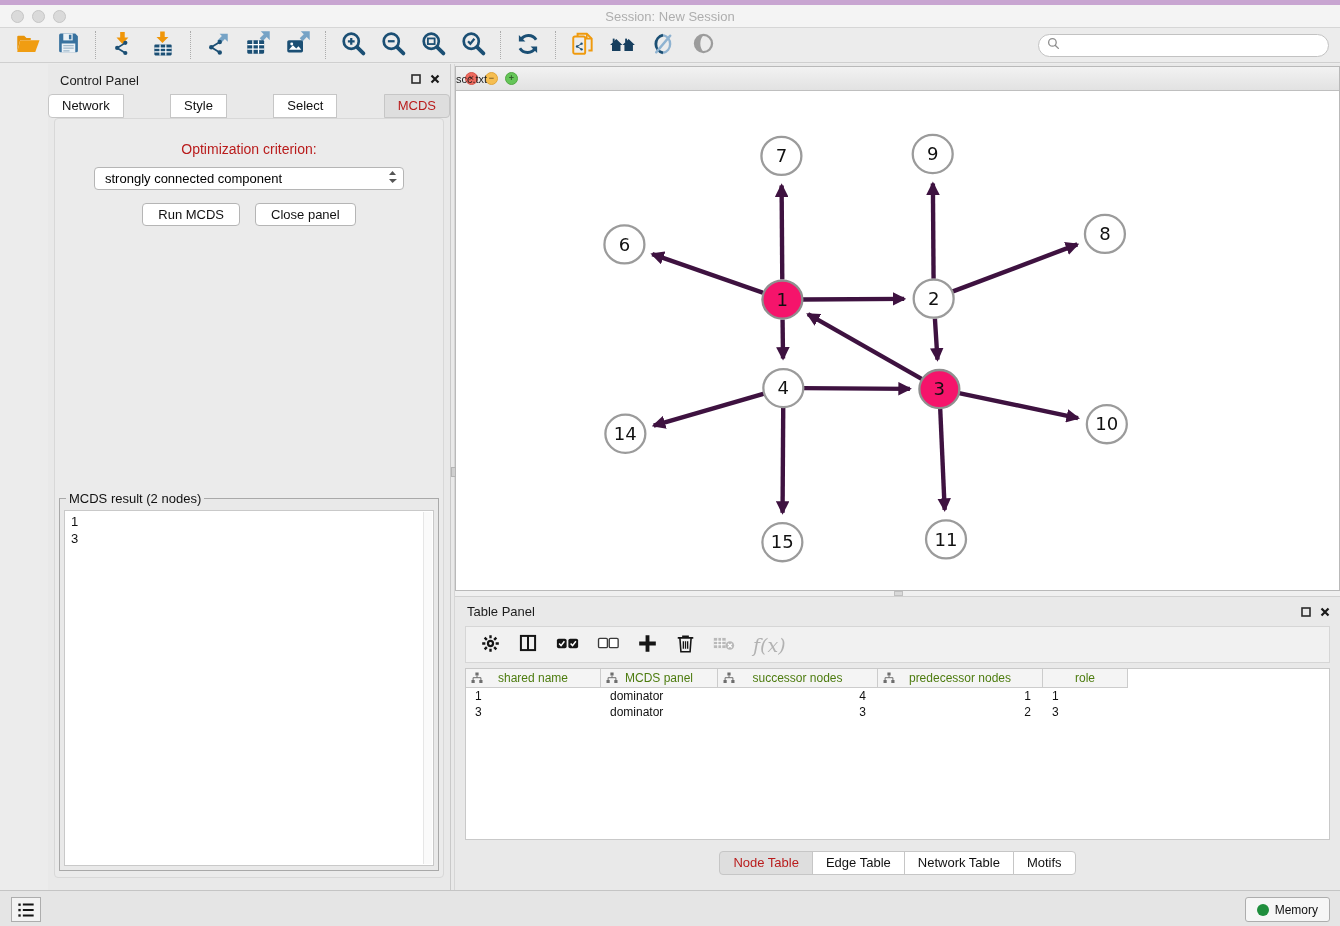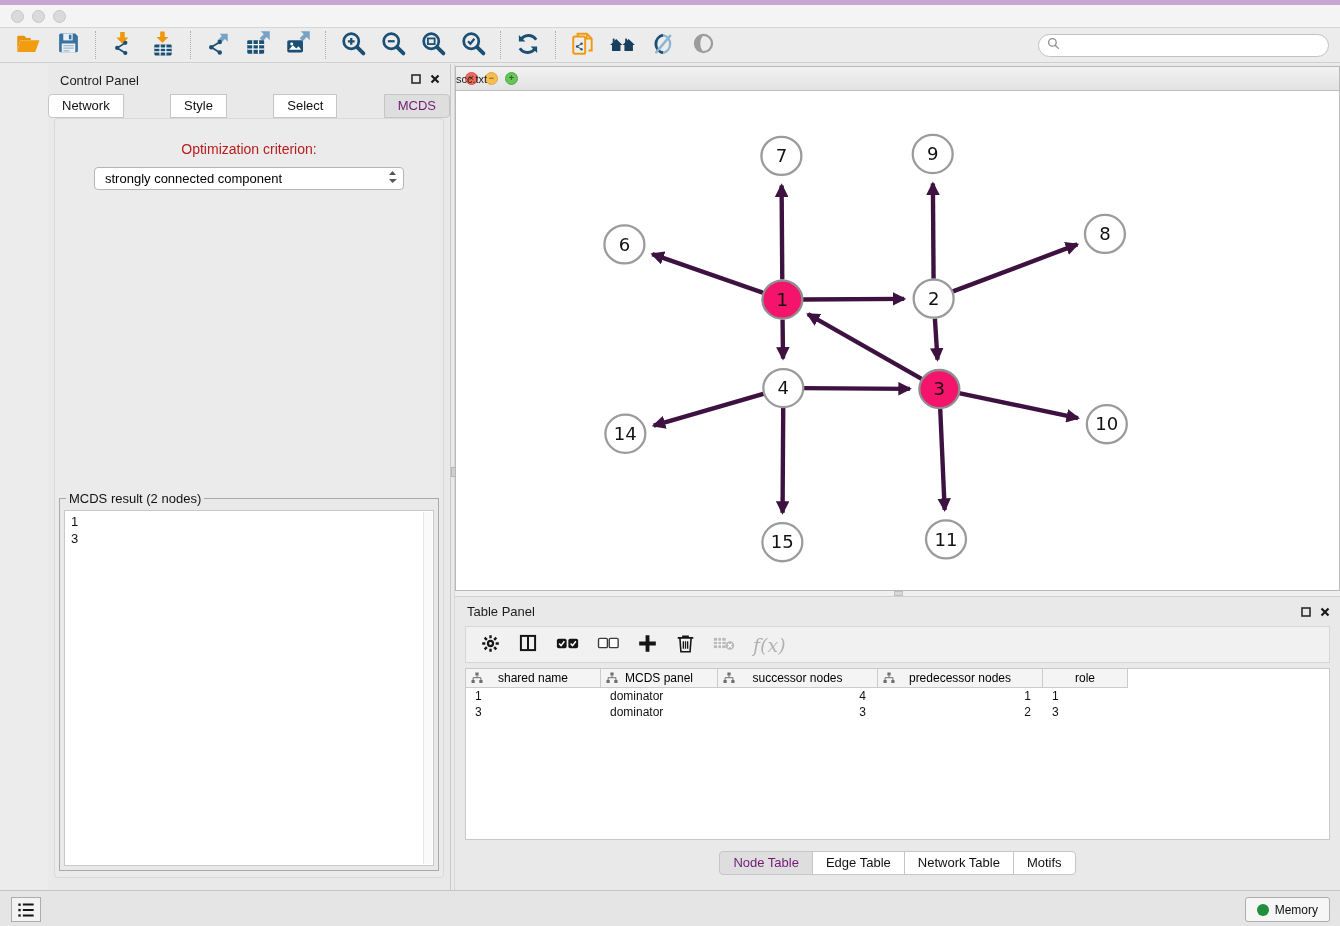--- a/index.html
+++ b/index.html
@@ -30,21 +30,21 @@
 
   
   .control-panel { width:402px; background:#E9E9E9; position:relative; }
   .cp-header { height:30px; padding:9px 12px 0; font-size:13px; color:#1C1C1C; position:relative; }
   .panel-icons { position:absolute; right:10px; top:8px; display:flex; gap:9px; align-items:center; }
   .cp-tabs, .tp-tabs { display:flex; justify-content:space-between; }
   .tab { font-size:13px; padding:3px 13px 4px; background:#fff; border:1px solid #C6C6C6; margin-left:-1px;
          color:#111; white-space:nowrap; }
   .tab:first-child { border-radius:4px 0 0 4px; margin-left:0; }
   .tab:last-child { border-radius:0 4px 4px 0; }
-  .tab.active { background:#DEDEDE; color:#701a75; }
+  .tab.active { background:#DEDEDE; color:#b91c1c; }
   .cp-content { position:absolute; left:6px; right:6px; top:54px; bottom:12px; background:#EBEBEB;
                 border:1px solid #D8D8D8; border-radius:4px; }
   .opt-label { text-align:center; margin-top:22px; font-size:14px; color:#b91c1c; }
   .criterion-select { width:310px; height:23px; margin:10px auto 0; background:#fff; border:1px solid #B5B5B5;
                       border-radius:4px; display:flex; align-items:center; padding:0 6px 0 10px; font-size:13px; }
   .criterion-select .sel-label { flex:1; }
   .btn-row { display:flex; justify-content:center; gap:15px; margin-top:13px; }
   .mac-btn { background:#fff; border:1px solid #B5B5B5; border-radius:4px; font-size:13px;
              font-family:"Liberation Sans",sans-serif; padding:3px 15px; color:#111; }
   .result-group { position:absolute; left:4px; right:4px; top:372px; bottom:6px; border:1px solid #A9A9A9;
@@ -76,21 +76,21 @@
   .net-canvas svg { position:absolute; inset:0; }
 
   
   .table-panel { height:292px; background:#E9E9E9; position:relative; border-top:1px solid #D0D0D0; }
   .tp-header { height:26px; padding:7px 12px 0; font-size:13px; color:#1C1C1C; position:relative; }
   .tp-toolbar { margin:3px 10px 0; height:37px; background:#F1F1F1; border:1px solid #D6D6D6;
                 display:flex; align-items:center; gap:18px; padding:0 15px; }
   .fx { font-family:"DejaVu Serif", serif; font-style:italic; font-size:19px; color:#B2B2B2; }
   .tp-table { margin:5px 10px 0; height:172px; background:#fff; border:1px solid #C9C9C9; overflow:hidden; }
   .t-head { display:flex; background:#F4F4F4; border-bottom:1px solid #CCCCCC; height:19px; width:fit-content; }
-  .t-hcell { position:relative; border-right:1px solid #CCCCCC; display:flex; align-items:center; justify-content:center; font-size:12px; color:#000000; }
+  .t-hcell { position:relative; border-right:1px solid #CCCCCC; display:flex; align-items:center; justify-content:center; font-size:12px; color:#4d7c0f; }
   .t-hcell .sort-ic { position:absolute; left:5px; top:3px; }
   .t-row { display:flex; height:16px; }
   .t-cell { font-size:12px; color:#111; line-height:16px; overflow:hidden; white-space:nowrap; }
   .tp-tabs-wrap { height:46px; display:flex; align-items:center; justify-content:center; }
 
   
   .statusbar { position:absolute; left:0; bottom:0; width:100%; height:36px; background:#E5E5E5; border-top:1px solid #C4C4C4; }
   .status-left-btn { position:absolute; left:11px; top:6px; width:30px; height:25px; background:#F3F3F3;
                      border:1px solid #ADADAD; display:flex; align-items:center; justify-content:center; }
   .memory-btn { position:absolute; right:10px; top:6px; height:25px; background:#F6F6F6; border:1px solid #ADADAD;
@@ -102,20 +102,21 @@
 <body>
 
 <div class="screen">
 
   <div class="desktop-strip"></div>
 
   <div class="titlebar">
     <span class="tl-gray"></span>
     <span class="tl-gray"></span>
     <span class="tl-gray"></span>
+    <span class="win-title">Session: New Session</span>
   </div>
 
   <div class="toolbar" id="main-toolbar">
 
     <button class="tb-btn">
         <span><svg width="27" height="27" viewBox="0 0 24 24">
             <path d="M2 19V6a1 1 0 0 1 1-1h5.2l2 2.2H14v1.6H4.6z" fill="#E8940A"></path>
             <path d="M4.6 9h17.2L18 19.5H2z" fill="#F09D12"></path>
           </svg></span>
       </button>
@@ -279,20 +280,24 @@
           <div class="tab active">MCDS</div>
         </div>
       <div class="cp-content">
         <div class="opt-label">Optimization criterion:</div>
         <div class="criterion-select">
           <span class="sel-label">strongly connected component</span>
           <span><svg width="9" height="14" viewBox="0 0 9 14">
                 <path d="M4.5 1L8 5H1z" fill="#555"></path>
                 <path d="M4.5 13L1 9h8z" fill="#555"></path>
               </svg></span>
+        </div>
+        <div class="btn-row">
+          <button class="mac-btn">Run MCDS</button>
+          <button class="mac-btn">Close panel</button>
         </div>
         <fieldset class="result-group">
           <legend>MCDS result (2 nodes)</legend>
           <div class="result-text" id="result-text">
             <div class="result-scroll"></div>
           <div class="result-line">1</div>
               <div class="result-line">3</div>
             </div>
         </fieldset>
       </div>

